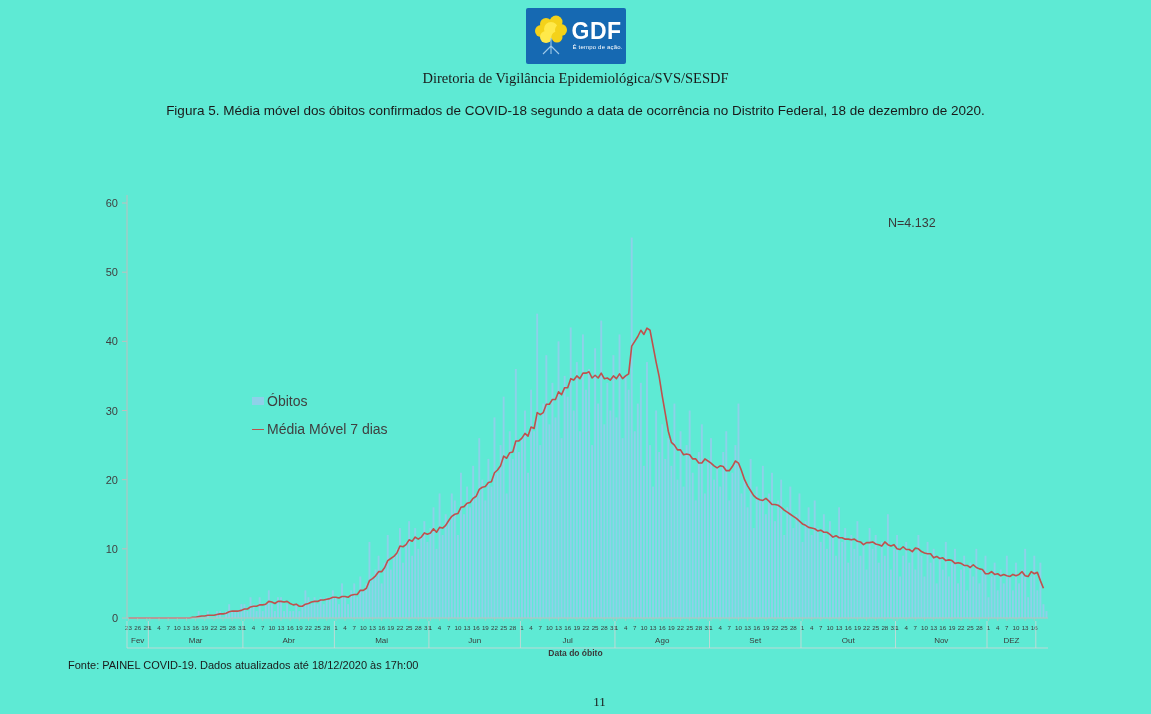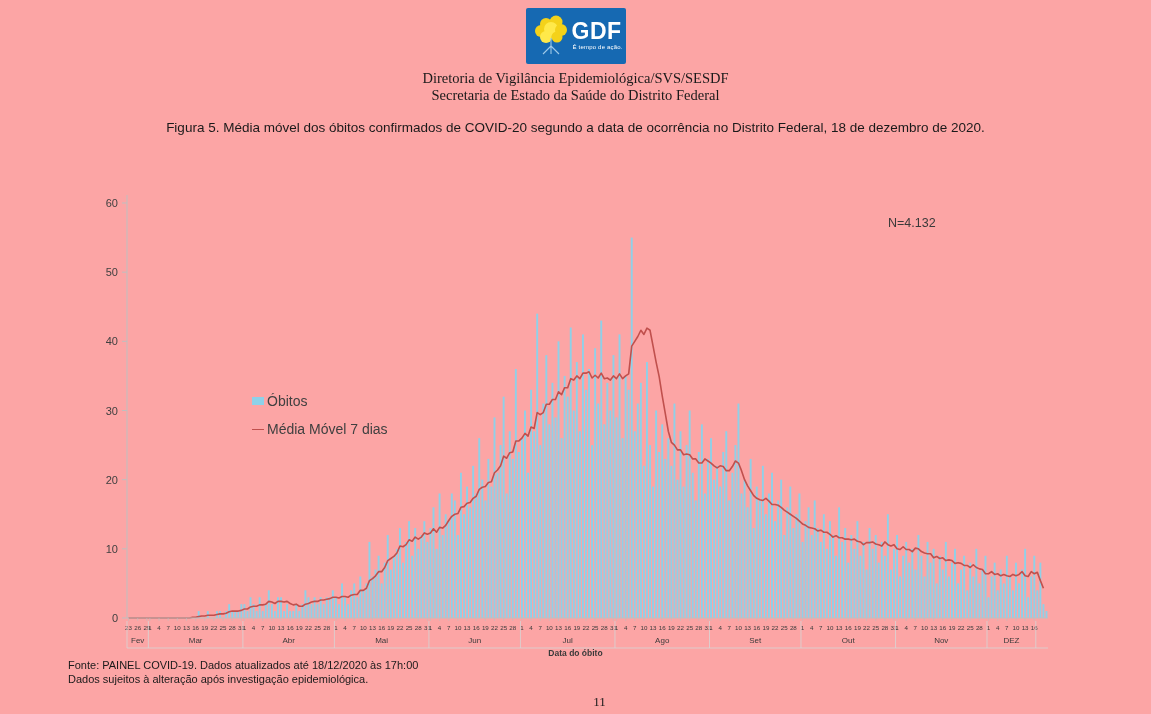--- a/index.html
+++ b/index.html
@@ -3,21 +3,21 @@
 <meta charset="utf-8">
 <style>
   * { box-sizing: border-box; }
   html, body {
     margin: 0; padding: 0;
     width: 1151px; height: 714px;
     background: #ffffff;
     font-family: "Liberation Sans", sans-serif;
     overflow: hidden;
   }
-  .page { position: relative; width: 1151px; height: 714px; background: #fca5a5; }
+  .page { position: relative; width: 1151px; height: 714px; background: #5eead4; }
 
   
   .header { width: 100%; text-align: center; padding-top: 8px; }
   .logo-box {
     display: inline-block;
     width: 100px; height: 56px;
     background: #1669b2;
     border-radius: 2px;
     position: relative;
     vertical-align: middle;
@@ -121,27 +121,26 @@
         <circle cx="27" cy="16" r="6" fill="#F4D21A"></circle>
         <circle cx="12" cy="23" r="6" fill="#FFE94A"></circle>
         <circle cx="23" cy="23" r="5.5" fill="#F4D21A"></circle>
         <path d="M17 24 L17 40 M17 32 L9 40 M17 32 L25 40" stroke="#9ec9e8" stroke-width="1.1" fill="none"></path>
       </svg>
       <div class="logo-gdf">GDF</div>
       <div class="logo-slogan">É tempo de ação.</div>
     </div>
     <div class="org-lines">
       <div>Diretoria de Vigilância Epidemiológica/SVS/SESDF</div>
-      <div>Secretaria de Estado da Saúde do Distrito Federal</div>
     </div>
   </div>
 
   <div class="fig-caption">
     <b>Figura 5.</b>
-    <span>Média móvel dos óbitos confirmados de COVID-20 segundo a data de ocorrência no Distrito Federal, 18 de dezembro de 2020.</span>
+    <span>Média móvel dos óbitos confirmados de COVID-18 segundo a data de ocorrência no Distrito Federal, 18 de dezembro de 2020.</span>
   </div>
 
   <div class="chart-wrap">
     <svg class="chart-svg" id="chart" width="1151" height="485">
         <line x1="127" y1="10" x2="127" y2="433" stroke="#BFBFBF" stroke-width="1"></line>
         <line x1="122" y1="433" x2="127" y2="433" stroke="#BFBFBF" stroke-width="1"></line>
         <text x="118" y="437" text-anchor="end" font-size="11" fill="#404040" font-family="&quot;Liberation Sans&quot;, sans-serif">0</text>
         <line x1="122" y1="363.83333333333337" x2="127" y2="363.83333333333337" stroke="#BFBFBF" stroke-width="1"></line>
         <text x="118" y="367.83333333333337" text-anchor="end" font-size="11" fill="#404040" font-family="&quot;Liberation Sans&quot;, sans-serif">10</text>
         <line x1="122" y1="294.6666666666667" x2="127" y2="294.6666666666667" stroke="#BFBFBF" stroke-width="1"></line>
@@ -675,17 +674,16 @@
     <div class="row">
       <span class="swatch-line"></span>
       <span>Média Móvel  7 dias</span>
     </div>
   </div>
 
   <div class="axis-title">Data do óbito</div>
 
   <div class="footer-note">
     <div>Fonte: PAINEL COVID-19. Dados atualizados até 18/12/2020 às 17h:00</div>
-    <div>Dados sujeitos à alteração após investigação epidemiológica.</div>
   </div>
   <div class="page-num">11</div>
 
 </div>
 
 </body></html>

